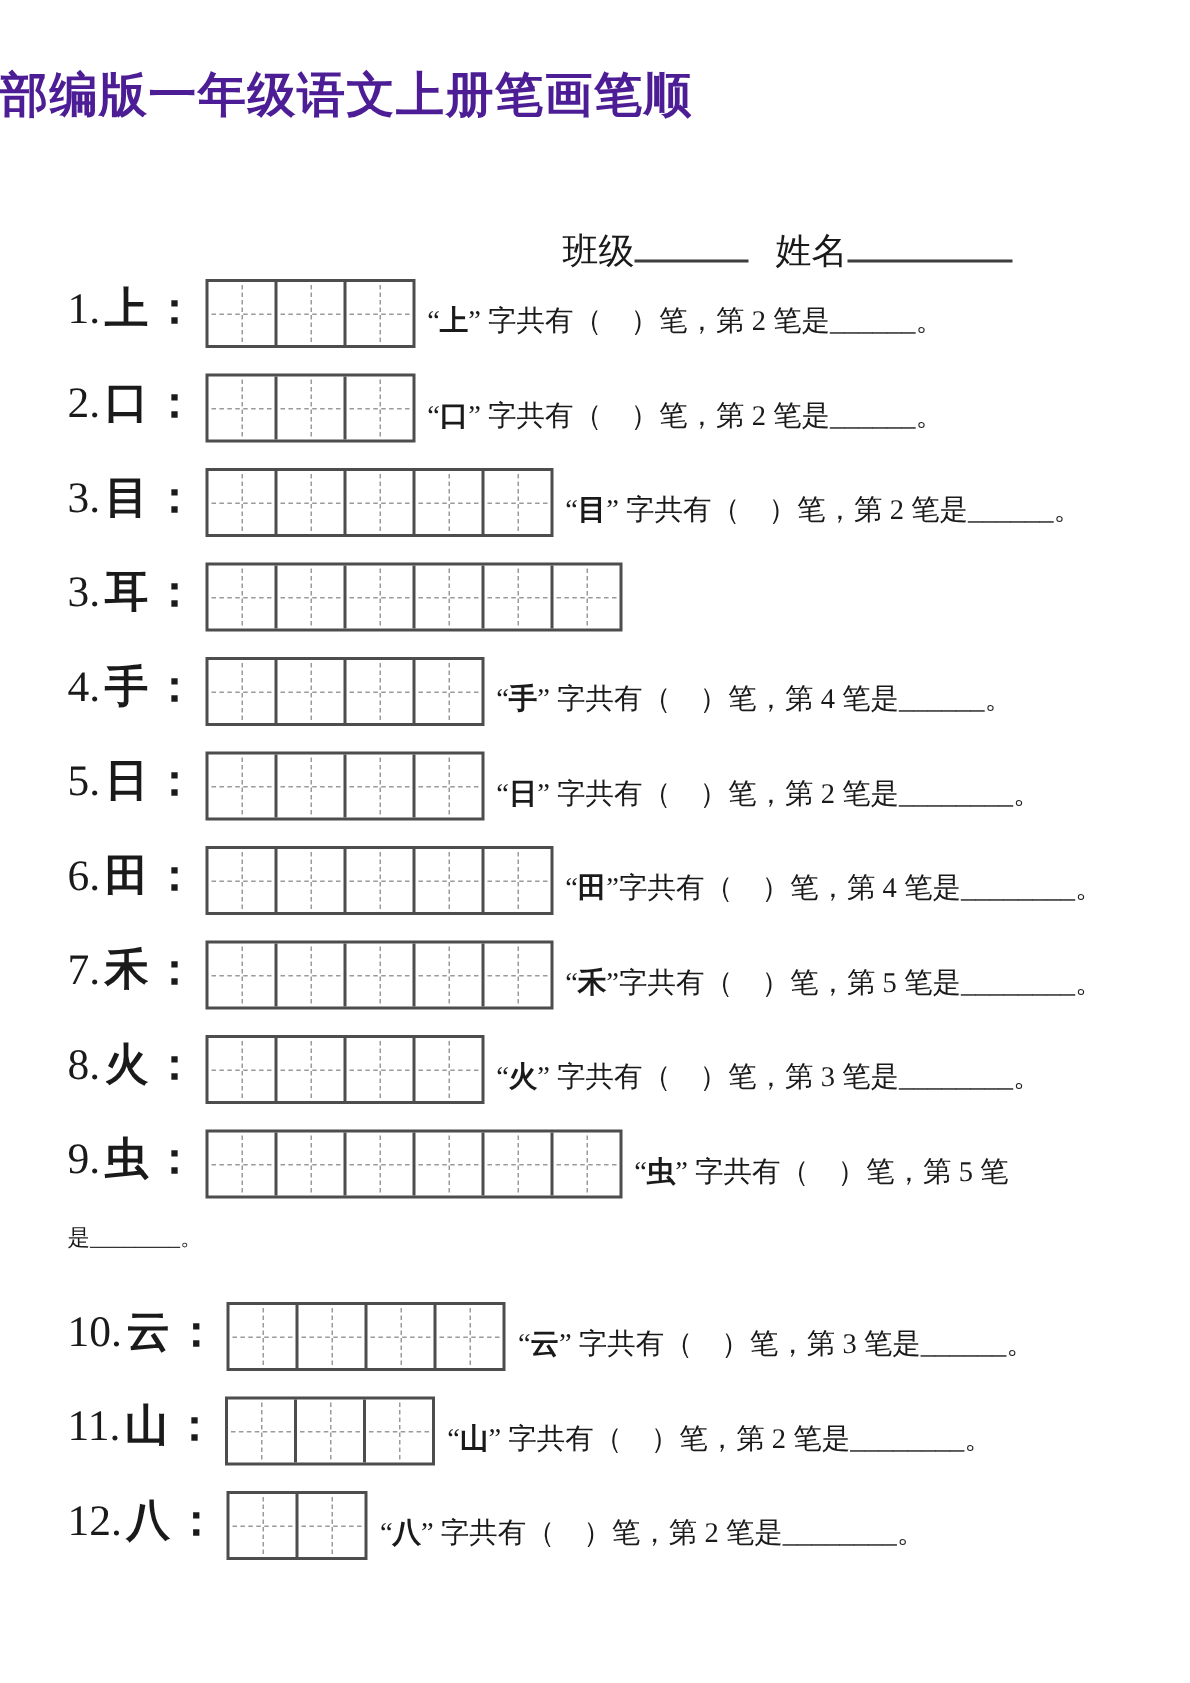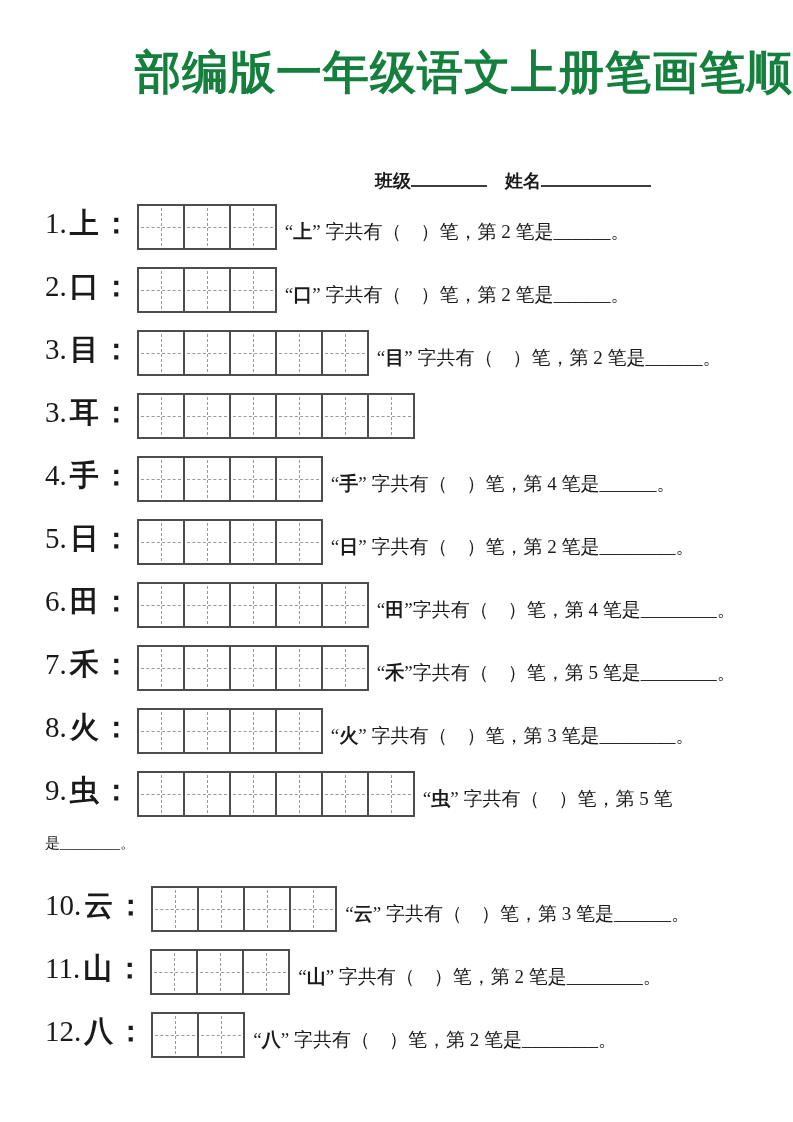--- a/index.html
+++ b/index.html
@@ -1,25 +1,25 @@
 <!DOCTYPE html>
 <html><head>
 <meta charset="utf-8">
 <style>
   html,body{margin:0;padding:0;}
   body{
     width:793px;height:1122px;background:#ffffff;color:#1a1a1a;
     font-family:"Liberation Serif","DejaVu Serif",serif;overflow:hidden;
   }
   .title{
-    margin-top:42px;text-align:right;font-size:46px;font-weight:bold;
-    letter-spacing:1px;font-family:"DejaVu Serif","Liberation Serif",serif;color:#15803d;
+    margin-top:42px;text-align:left;font-size:32px;font-weight:bold;
+    letter-spacing:1px;font-family:"DejaVu Serif","Liberation Serif",serif;color:#4c1d95;
   }
   .header-line{
-    margin-top:62px;padding-left:375px;font-size:18px;font-weight:bold;
+    margin-top:62px;padding-left:375px;font-size:24px;font-weight:normal;
     font-family:"DejaVu Sans","Liberation Sans",sans-serif;height:26px;
   }
   .blank-line{
     display:inline-block;height:1.05em;border-bottom:2px solid #3d3d3d;
     vertical-align:baseline;
   }
   .blank-class{width:76px;margin-right:18px;}
   .blank-name{width:110px;}
   .rows{margin-top:12px;padding-left:45px;padding-right:28px;}
   .row{display:flex;align-items:flex-end;margin-bottom:17px;height:46px;}

